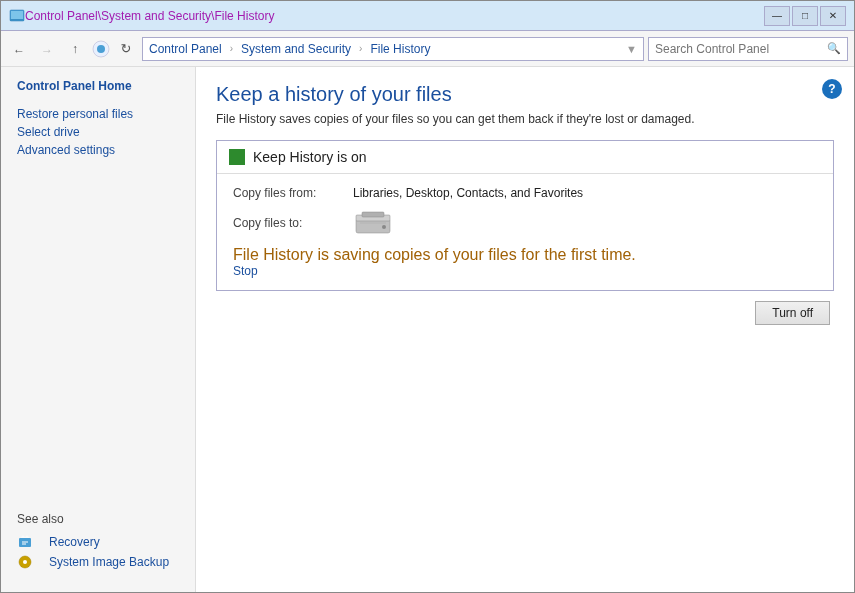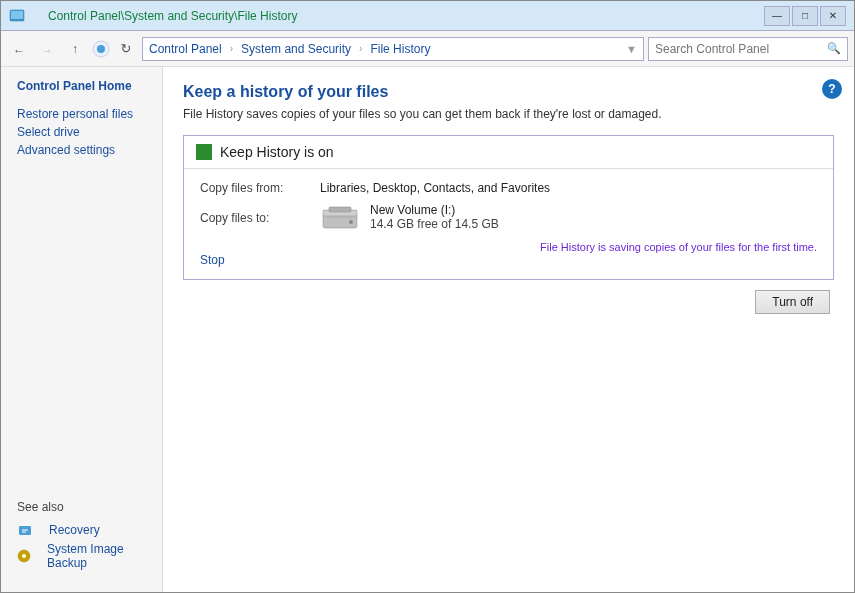--- a/index.html
+++ b/index.html
@@ -29,23 +29,23 @@
       display: flex;
       align-items: center;
       padding: 0 8px;
       justify-content: space-between;
       border-bottom: 1px solid #aac;
     }
 
     .title-bar-left {
       display: flex;
       align-items: center;
-      gap: 23px;
-      font-size: 12px;
-      color: #15803d;
+      gap: 0;
+      font-size: 12px;
+      color: #a21caf;
     }
 
     .title-icon {
       width: 16px;
       height: 16px;
       display: flex;
       align-items: center;
       justify-content: center;
     }
 
@@ -142,21 +142,21 @@
 
     
     .content-area {
       display: flex;
       flex: 1;
       overflow: hidden;
     }
 
     
     .sidebar {
-      width: 162px;
+      width: 195px;
       background: #f5f5f5;
       border-right: 1px solid #ddd;
       padding: 10px 0;
       display: flex;
       flex-direction: column;
     }
 
     .sidebar-link {
       color: #1a4f9e;
       cursor: pointer;
@@ -199,22 +199,22 @@
 
     
     .main-panel {
       flex: 1;
       padding: 16px 20px;
       background: #fff;
       position: relative;
     }
 
     .page-title {
-      font-size: 16px;
-      font-weight: 700;
+      font-size: 20px;
+      font-weight: 400;
       color: #1a4f9e;
       margin-bottom: 6px;
     }
 
     .page-desc {
       font-size: 12px;
       color: #333;
       margin-bottom: 14px;
     }
 
@@ -298,24 +298,23 @@
       color: #222;
       font-weight: 500;
     }
 
     .drive-space {
       font-size: 12px;
       color: #444;
     }
 
     .saving-text {
-      font-size: 11px;
-      color: #6d28d9;
+      font-size: 16px;
+      color: #a16207;
       margin-top: 8px;
-      text-align: right;
     }
 
     .stop-link {
       color: #1a4f9e;
       cursor: pointer;
       font-size: 12px;
       text-decoration: none;
     }
 
     
@@ -467,24 +466,20 @@
 
                   <rect x="2" y="10" width="34" height="14" rx="2" fill="#c0c0c0" stroke="#888" stroke-width="0.5"></rect>
                   <rect x="2" y="6" width="34" height="6" rx="1" fill="#d0d0d0" stroke="#888" stroke-width="0.5"></rect>
 
                   <rect x="8" y="3" width="22" height="5" rx="1" fill="#b0b0b0" stroke="#888" stroke-width="0.5"></rect>
 
                   <line x1="6" y1="14" x2="32" y2="14" stroke="#aaa" stroke-width="0.5"></line>
                   <circle cx="30" cy="18" r="2" fill="#888"></circle>
                 </svg>
               </div>
-              <div class="drive-details">
-                <span class="drive-name">New Volume (I:)</span>
-                <span class="drive-space">14.4 GB free of 14.5 GB</span>
-              </div>
             </div>
           </div>
           <div class="saving-text">File History is saving copies of your files for the first time.</div>
           <a class="stop-link">Stop</a>
         </div>
       </div>
 
       <div class="button-area">
         <button class="turn-off-btn">Turn off</button>
       </div>

